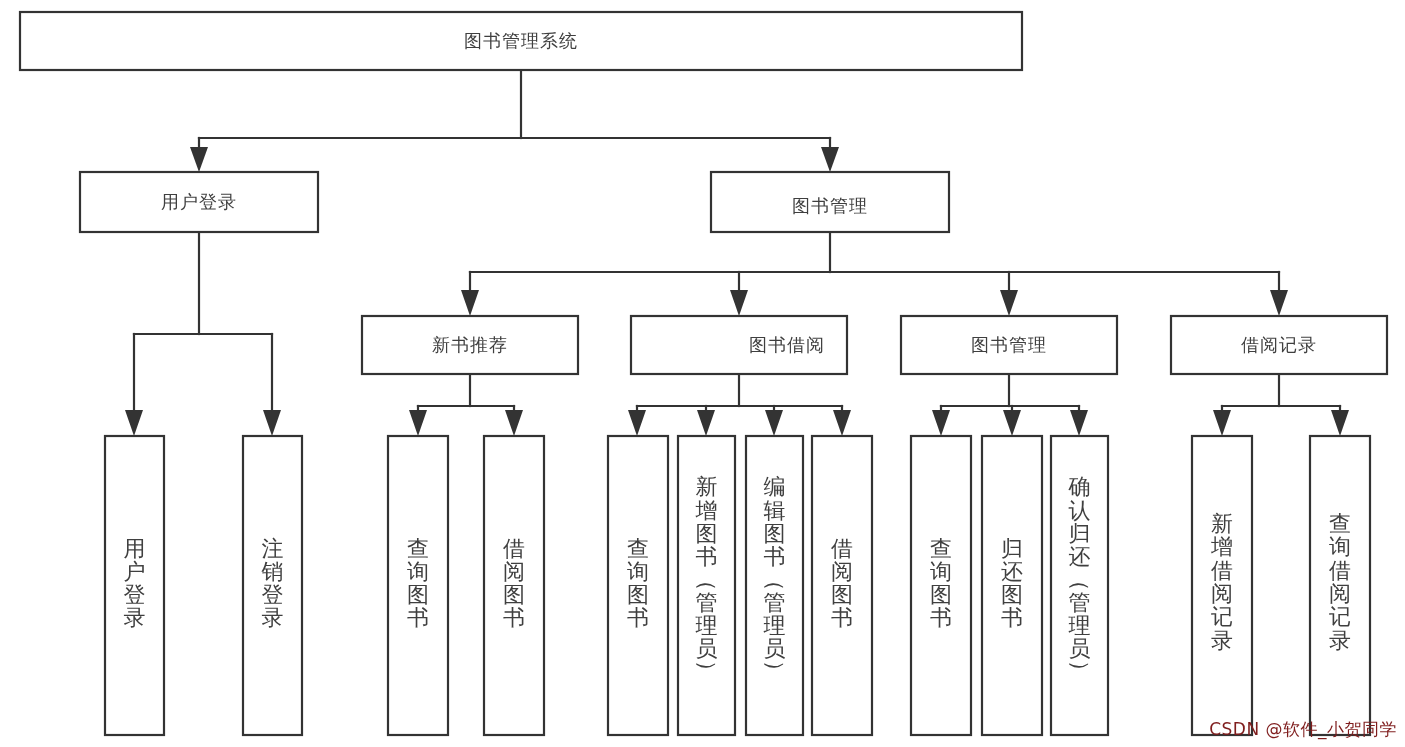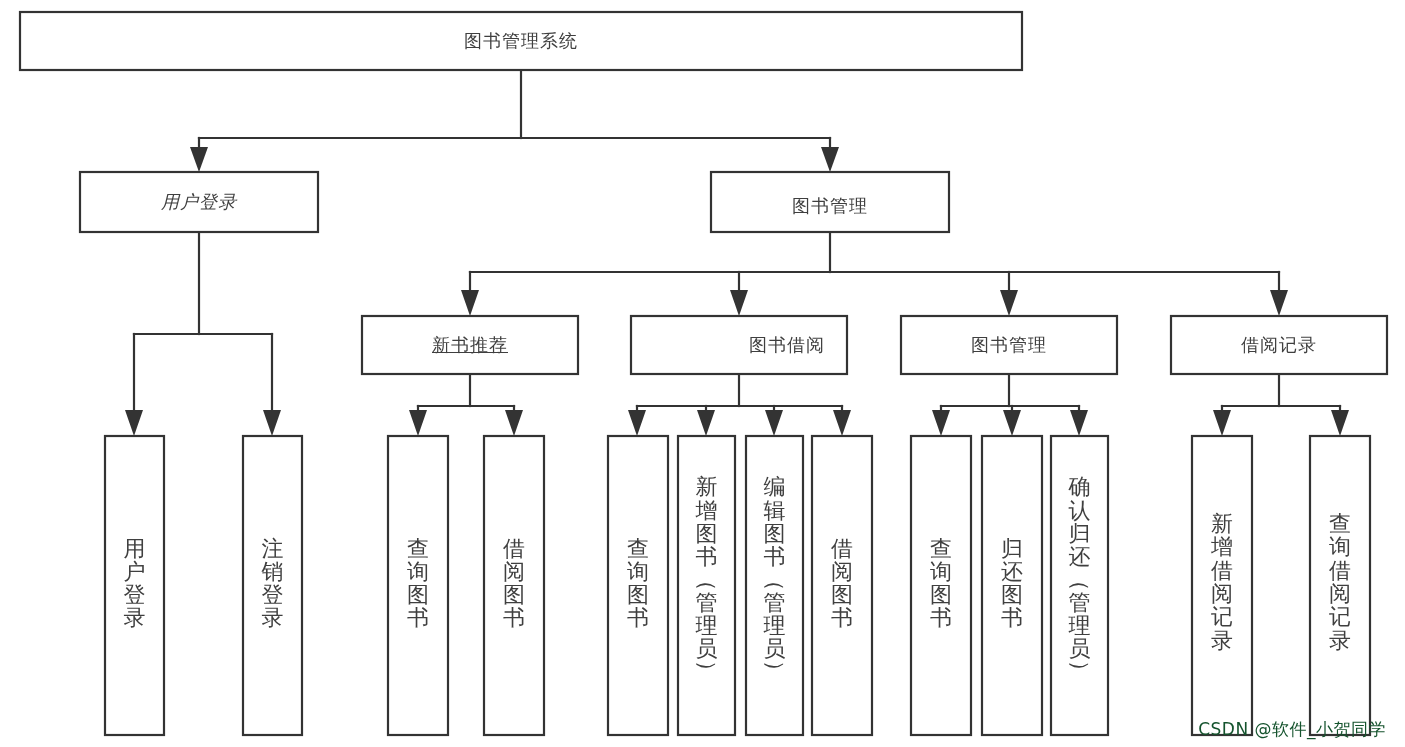--- a/index.html
+++ b/index.html
@@ -31,23 +31,23 @@
     stroke-width: 2.2;
     fill: none;
     stroke-linecap: square;
   }
   .arrow-head {
     fill: #333333;
     stroke: none;
   }
   .watermark {
     position: absolute;
-    right: 19px;
+    right: 8px;
     bottom: 6px;
-    color: #14532d;
+    color: #7f1d1d;
     font-size: 17px;
     font-family: "DejaVu Sans", "Liberation Sans", sans-serif;
     letter-spacing: 0.5px;
     user-select: none;
     white-space: nowrap;
   }
   .vtext-wrap {
     position: absolute;
     display: flex;
     flex-direction: column;
@@ -166,24 +166,24 @@
     <rect class="node-box" x="911" y="436" width="60" height="299"></rect>
     <rect class="node-box" x="982" y="436" width="60" height="299"></rect>
     <rect class="node-box" x="1051" y="436" width="57" height="299"></rect>
     <rect class="node-box" x="1192" y="436" width="60" height="299"></rect>
     <rect class="node-box" x="1310" y="436" width="60" height="299"></rect>
   </g>
 </svg>
 
 <div class="htext" style="left:20px; top:12px; width:1002px; height:58px;">图书管理系统</div>
 
-<div class="htext" style="left:80px; top:172px; width:238px; height:60px;font-style:italic;">用户登录</div>
+<div class="htext" style="left:80px; top:172px; width:238px; height:60px;">用户登录</div>
 <div class="htext" style="left:711px; top:172px; width:238px; height:67px;">图书管理</div>
 
-<div class="htext" style="left:362px; top:316px; width:216px; height:58px;text-decoration:underline;">新书推荐</div>
+<div class="htext" style="left:362px; top:316px; width:216px; height:58px;">新书推荐</div>
 <div class="htext" style="left:631px; top:316px; width:216px; height:58px;margin-left:48px;">图书借阅</div>
 <div class="htext" style="left:901px; top:316px; width:216px; height:58px;">图书管理</div>
 <div class="htext" style="left:1171px; top:316px; width:216px; height:58px;font-family:Liberation Mono, monospace;">借阅记录</div>
 
 <div id="leaf-labels">
     <div class="vtext-wrap" style="left: 105px; top: 536.5px; width: 59px;">
       <span>用</span>
       <span>户</span>
       <span>登</span>
       <span>录</span>

